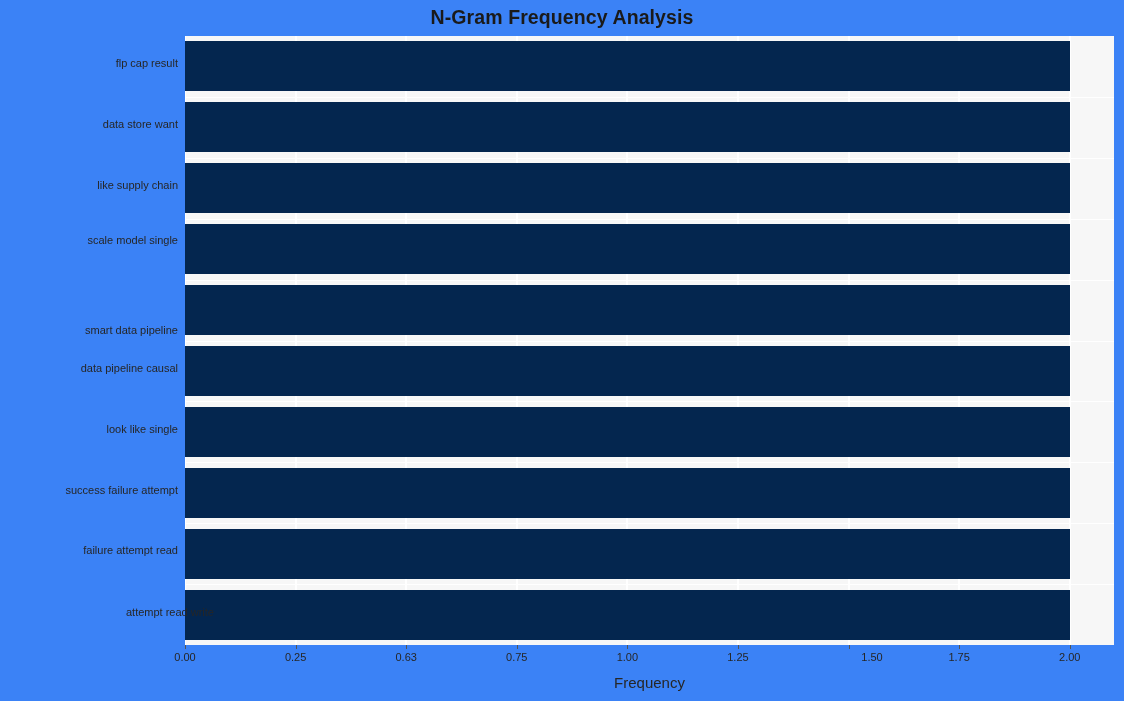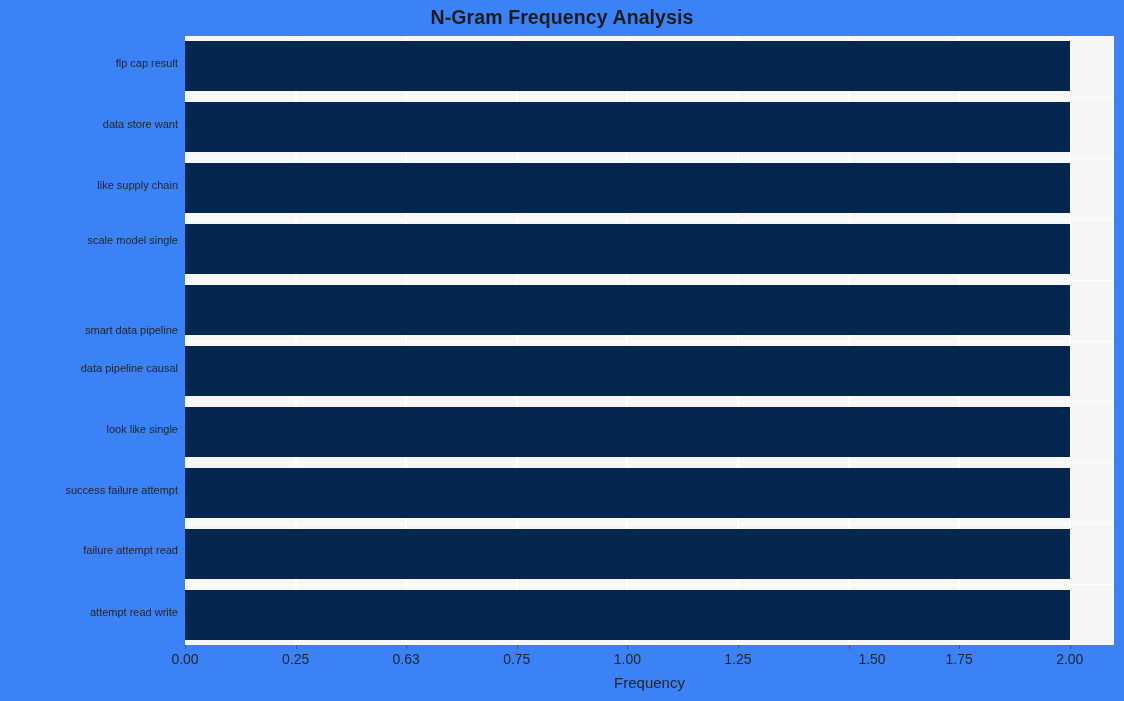--- a/index.html
+++ b/index.html
@@ -75,21 +75,21 @@
     color: #262626;
     white-space: nowrap;
   }
 
   
   .xtick-box {
     position: absolute;
     top: 651px;
     width: 90px;
     text-align: center;
-    font-size: 14px;
+    font-size: 11px;
     color: #262626;
   }
 
   .xtickmark {
     position: absolute;
     top: 645px;
     width: 1px;
     height: 4px;
     background: #555555;
   }
@@ -149,21 +149,21 @@
   <div id="ytick-layer">
       <div class="ytick-box" style="top: 57.45px;">flp cap result</div>
       <div class="ytick-box" style="top: 118.35px;">data store want</div>
       <div class="ytick-box" style="top: 179.25px;">like supply chain</div>
       <div class="ytick-box" style="top: 234px;">scale model single</div>
       <div class="ytick-box" style="top: 301.05px; margin-top: 23px;">smart data pipeline</div>
       <div class="ytick-box" style="top: 361.95px;">data pipeline causal</div>
       <div class="ytick-box" style="top: 422.85px;">look like single</div>
       <div class="ytick-box" style="top: 483.75px;">success failure attempt</div>
       <div class="ytick-box" style="top: 544px;">failure attempt read</div>
-      <div class="ytick-box" style="top: 605.55px;">attempt read write</div>
+      <div class="ytick-box" style="top: 605.55px; padding-left: 36px;">attempt read write</div>
     </div>
   <div id="xtick-layer">
       <div class="xtickmark" style="left: 185px;"></div>
       <div class="xtick-box" style="left: 140px;">0.00</div>
       <div class="xtickmark" style="left: 295.595px;"></div>
       <div class="xtick-box" style="left: 250.595px;">0.25</div>
       <div class="xtickmark" style="left: 406.19px;"></div>
       <div class="xtick-box" style="left: 361.19px;">0.63</div>
       <div class="xtickmark" style="left: 516.786px;"></div>
       <div class="xtick-box" style="left: 471.786px;">0.75</div>

